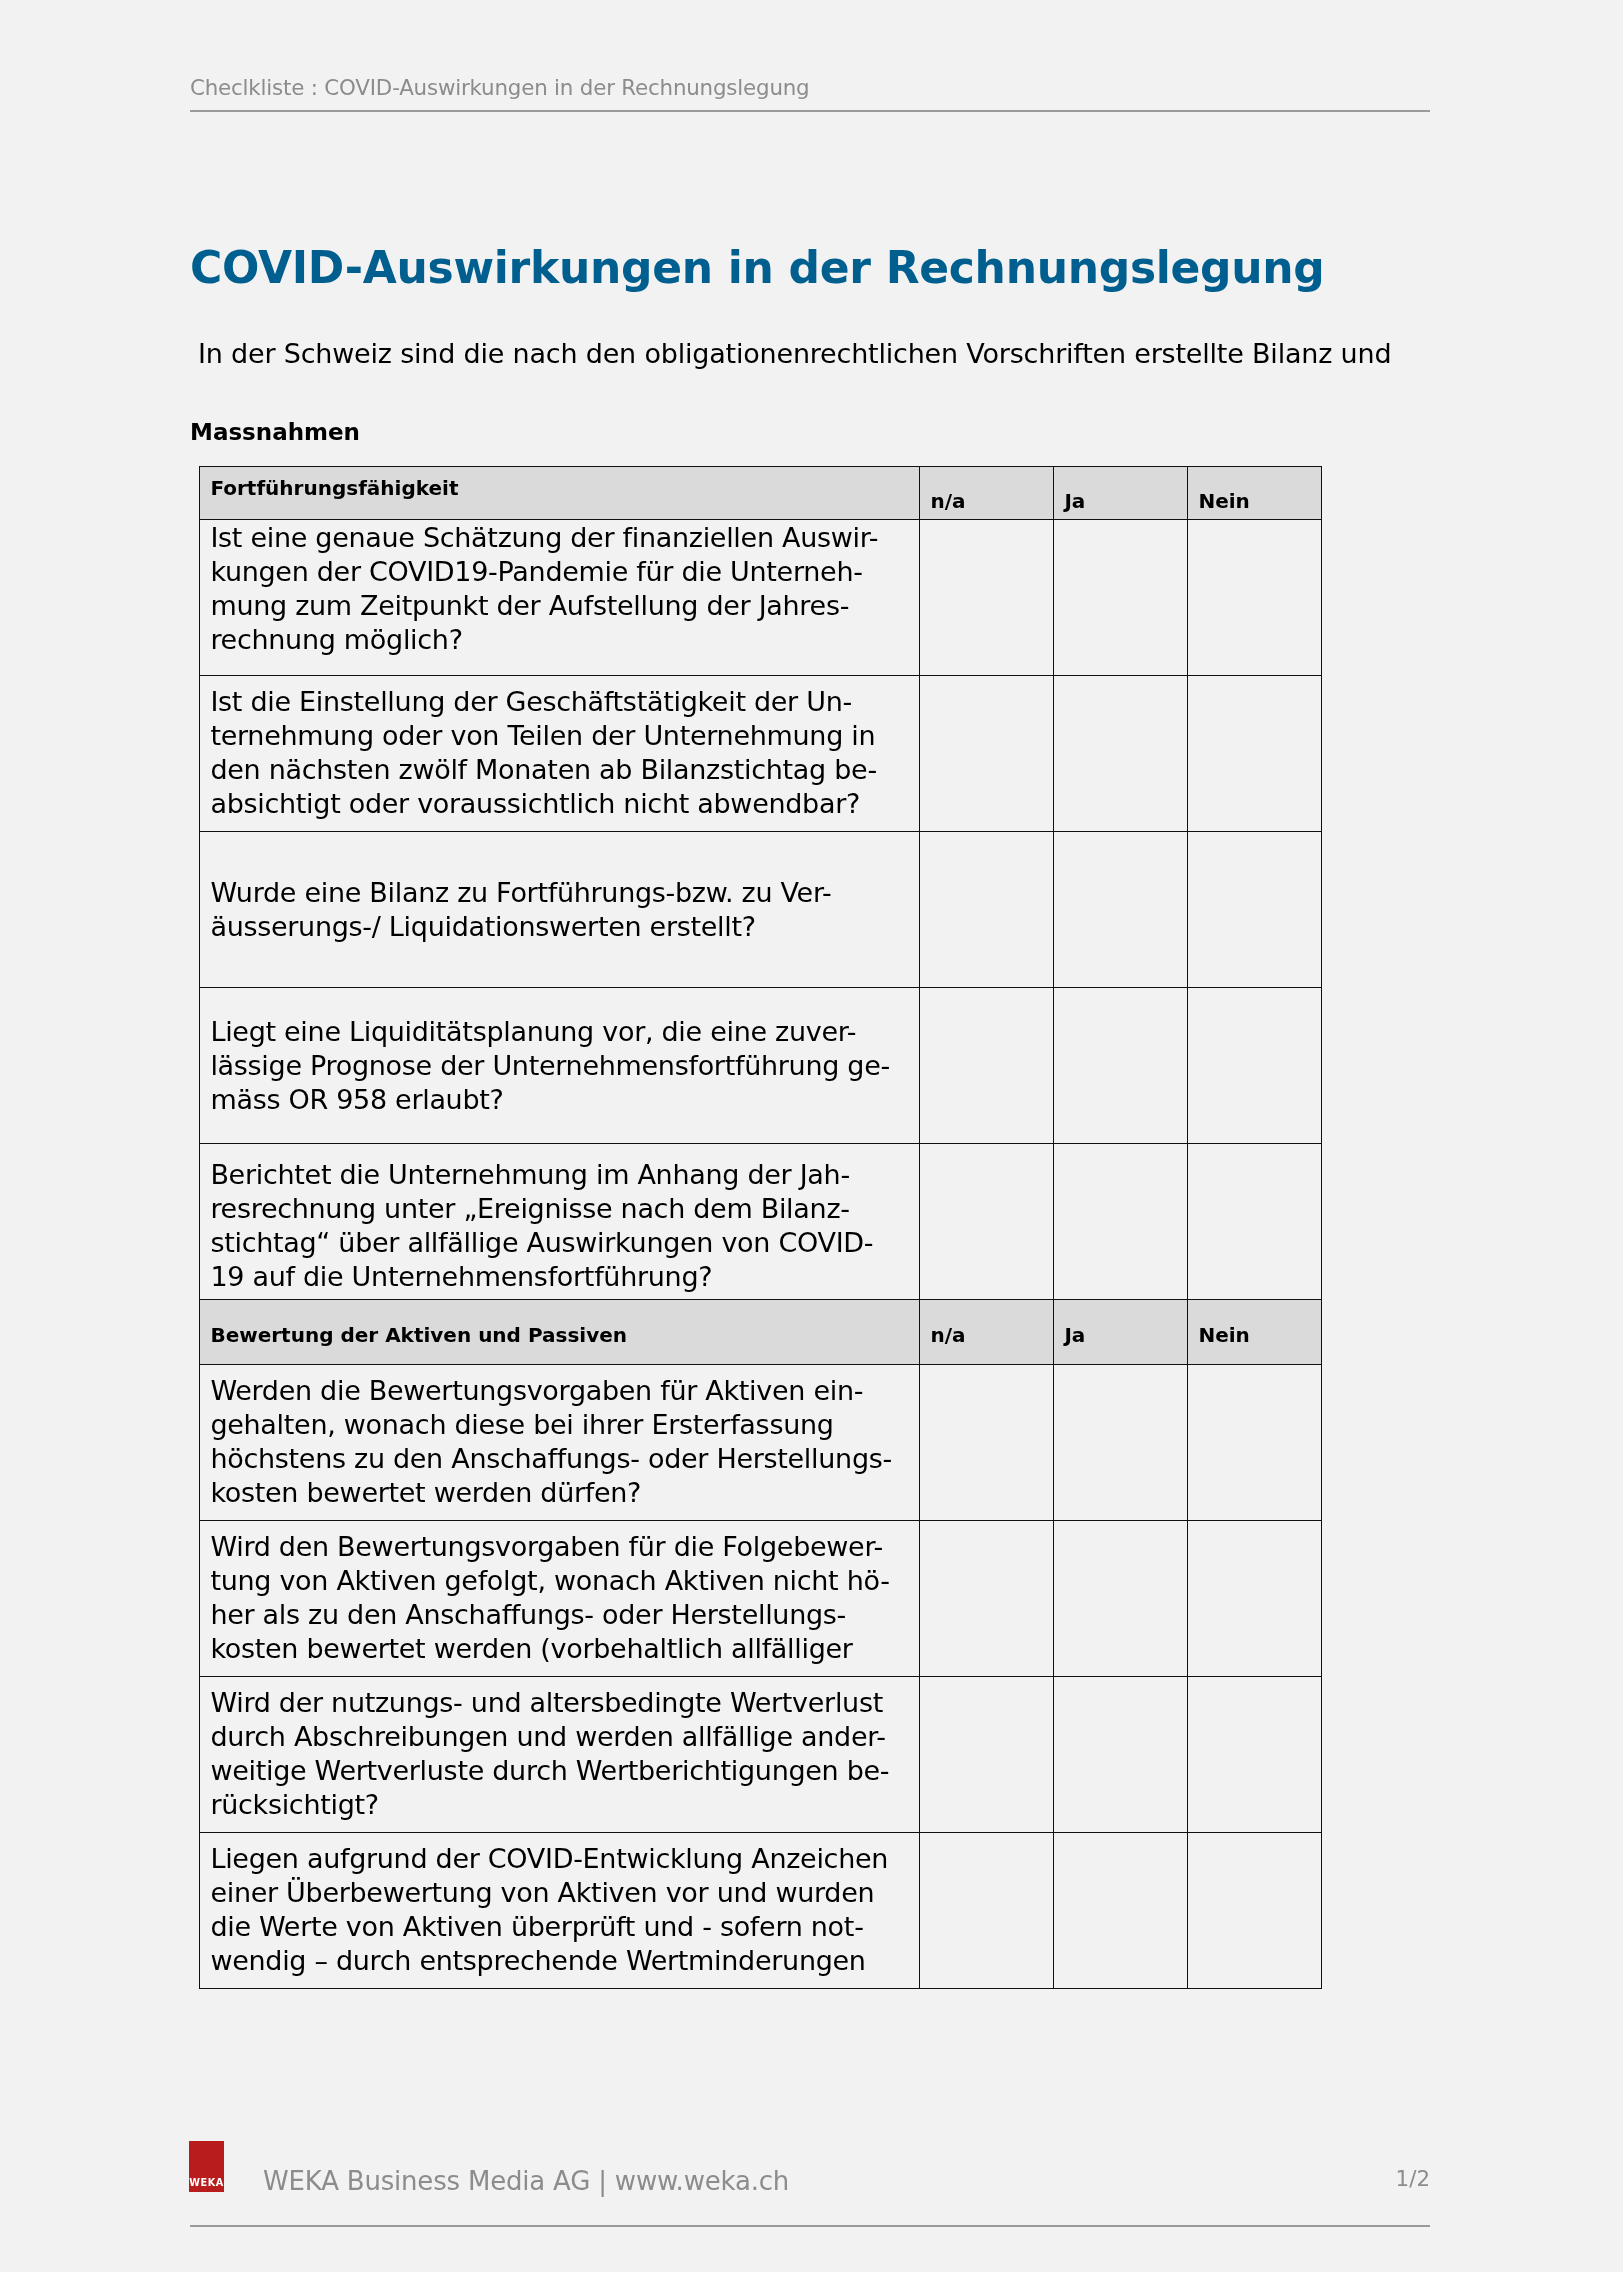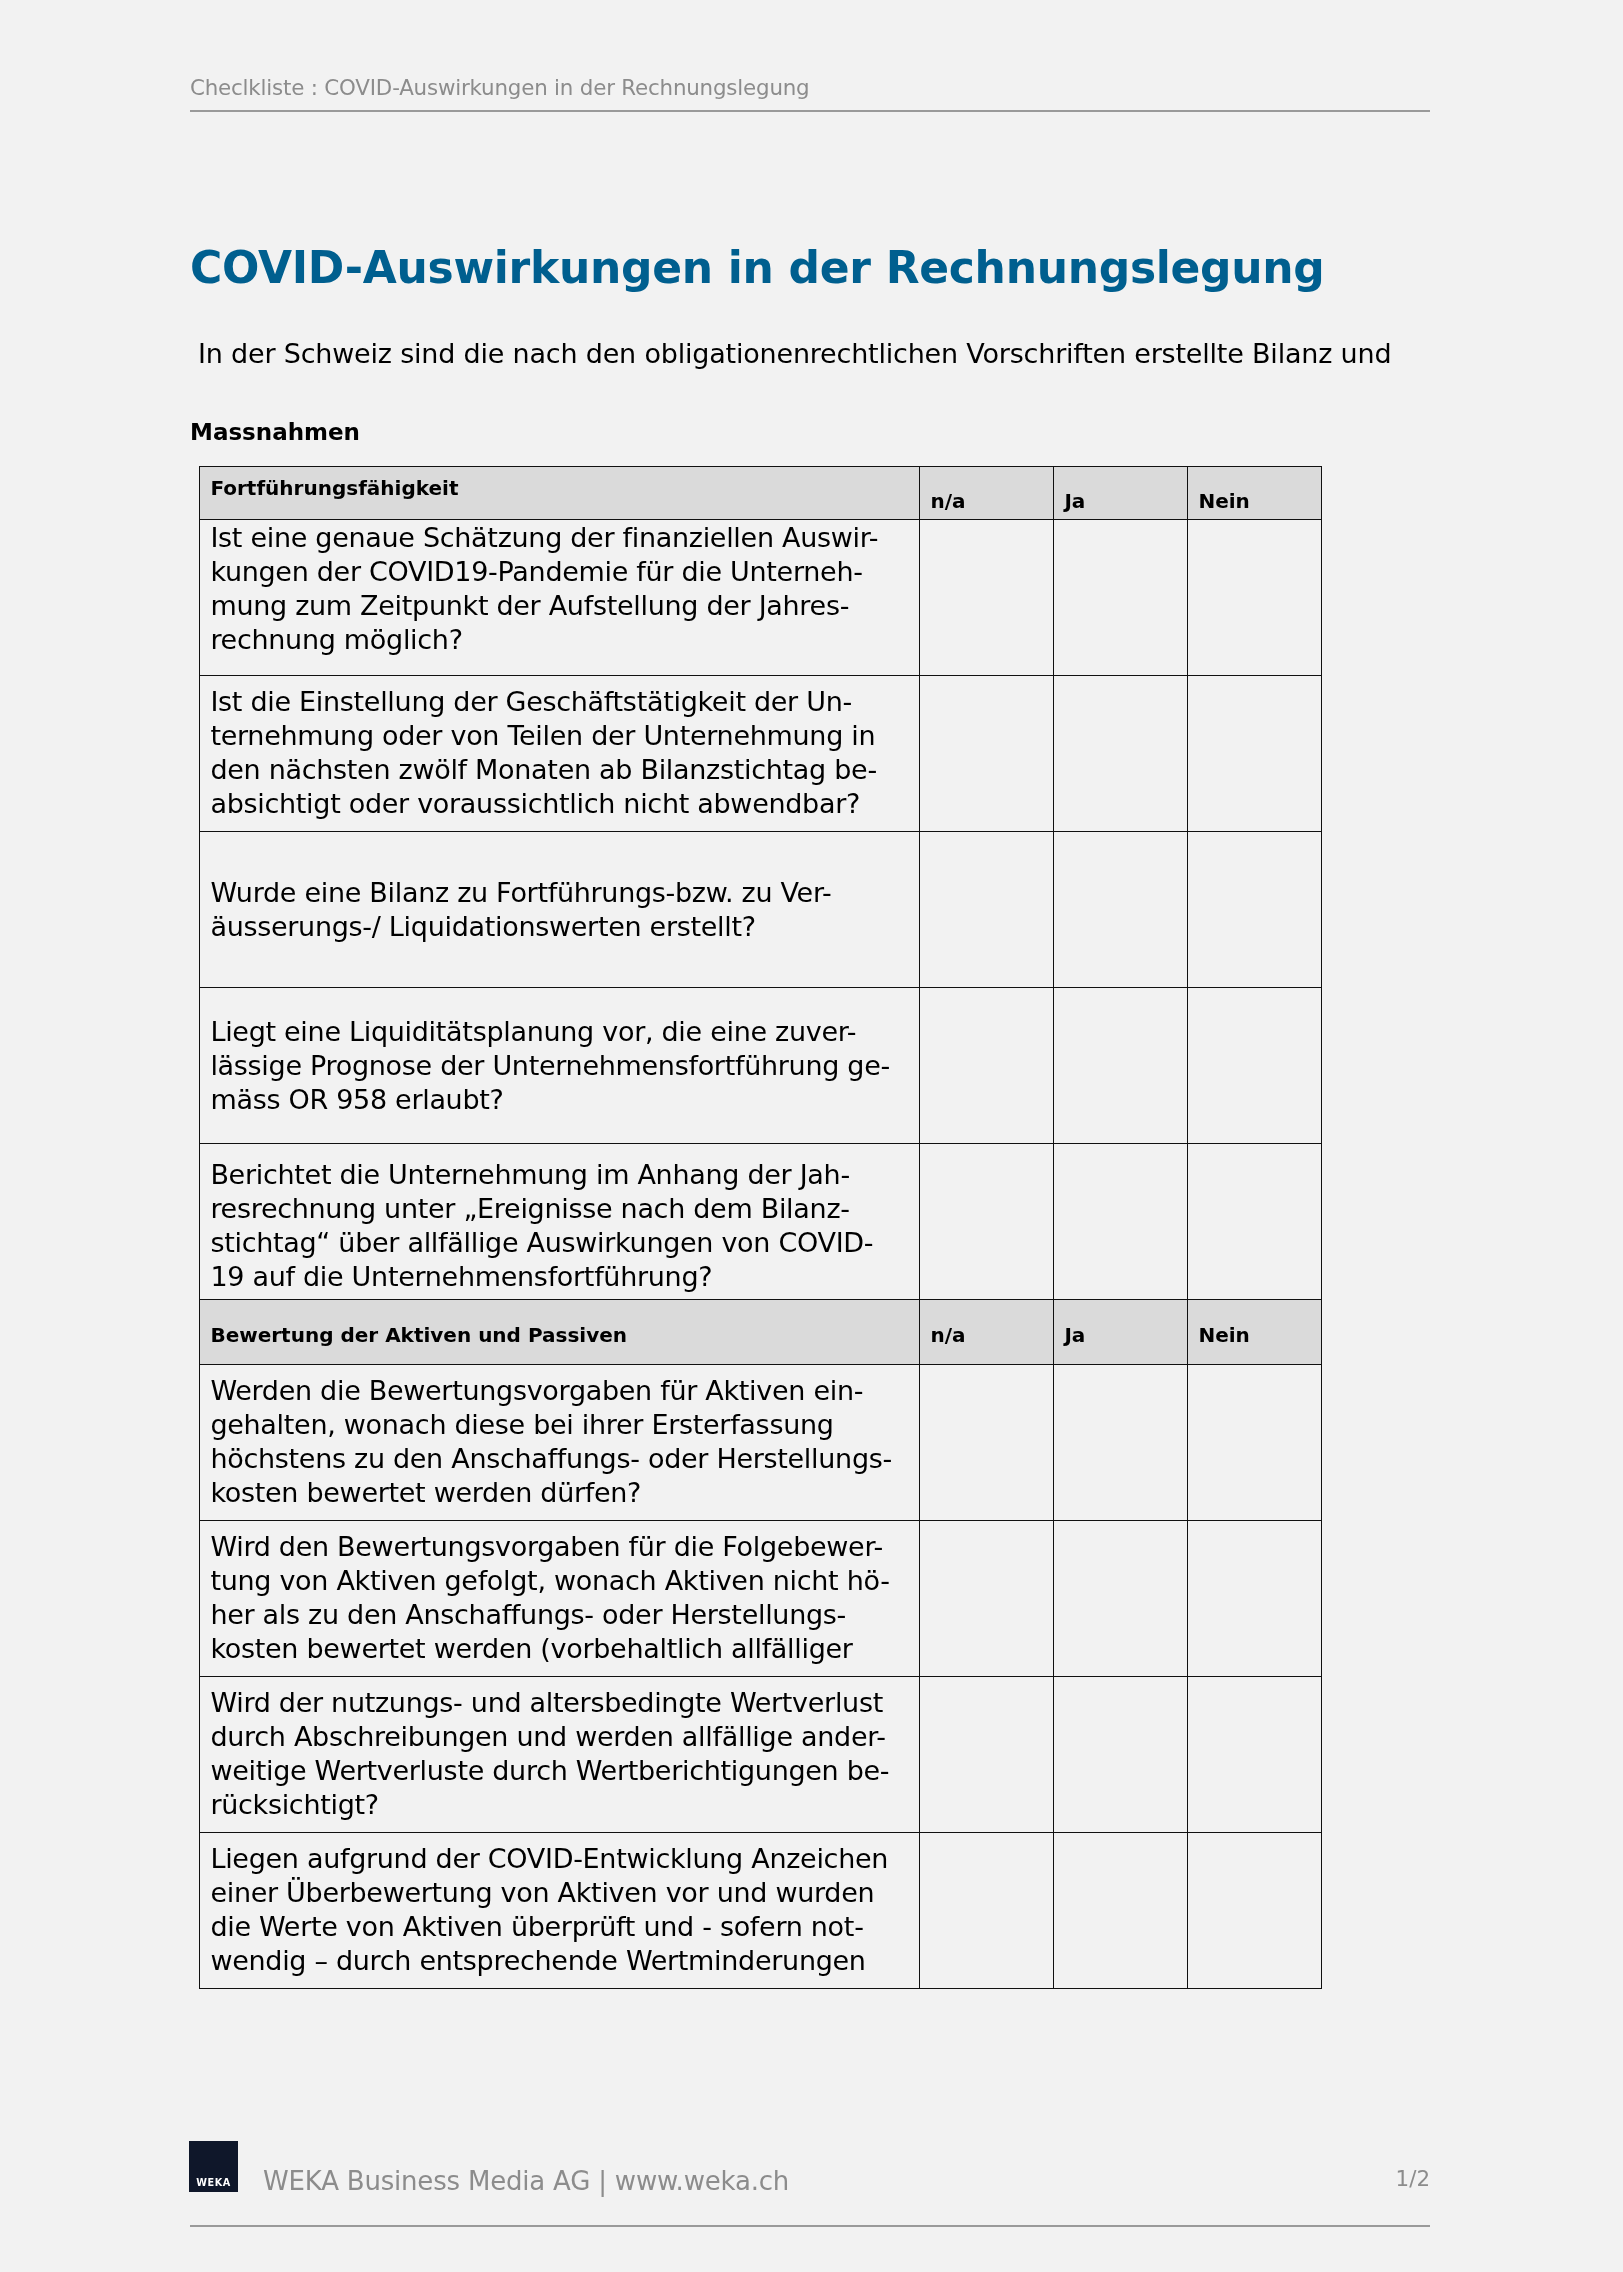--- a/index.html
+++ b/index.html
@@ -56,22 +56,22 @@
     height:155px; overflow:hidden; position:relative;
   }
   tr.item td .qtext {
     position:absolute; left:10.4px; right:9px;
     font-size:27px; line-height:34px;
     text-align:justify; hyphens:manual;
     letter-spacing:-0.3px;
   }
   .rule-bottom { position:absolute; left:190px; top:2225px; width:1240px; height:1.9px; background:#9a9a9a; }
   .logo {
-    position:absolute; left:189px; top:2141px; width:49px; height:51px;
-    background:#0f172a;
+    position:absolute; left:189px; top:2141px; width:35px; height:51px;
+    background:#b91c1c;
   }
   .logo span {
     position:absolute; left:0; right:0; bottom:3.9px;
     text-align:center; color:#fff; font-size:9.7px; font-weight:bold; letter-spacing:0.6px;
     font-family:"DejaVu Sans", sans-serif;
   }
   .footer-text {
     position:absolute; left:263px; top:2166px;
     font-size:26px; color:#8c8c8c; white-space:nowrap; letter-spacing:-0.2px;
   }

